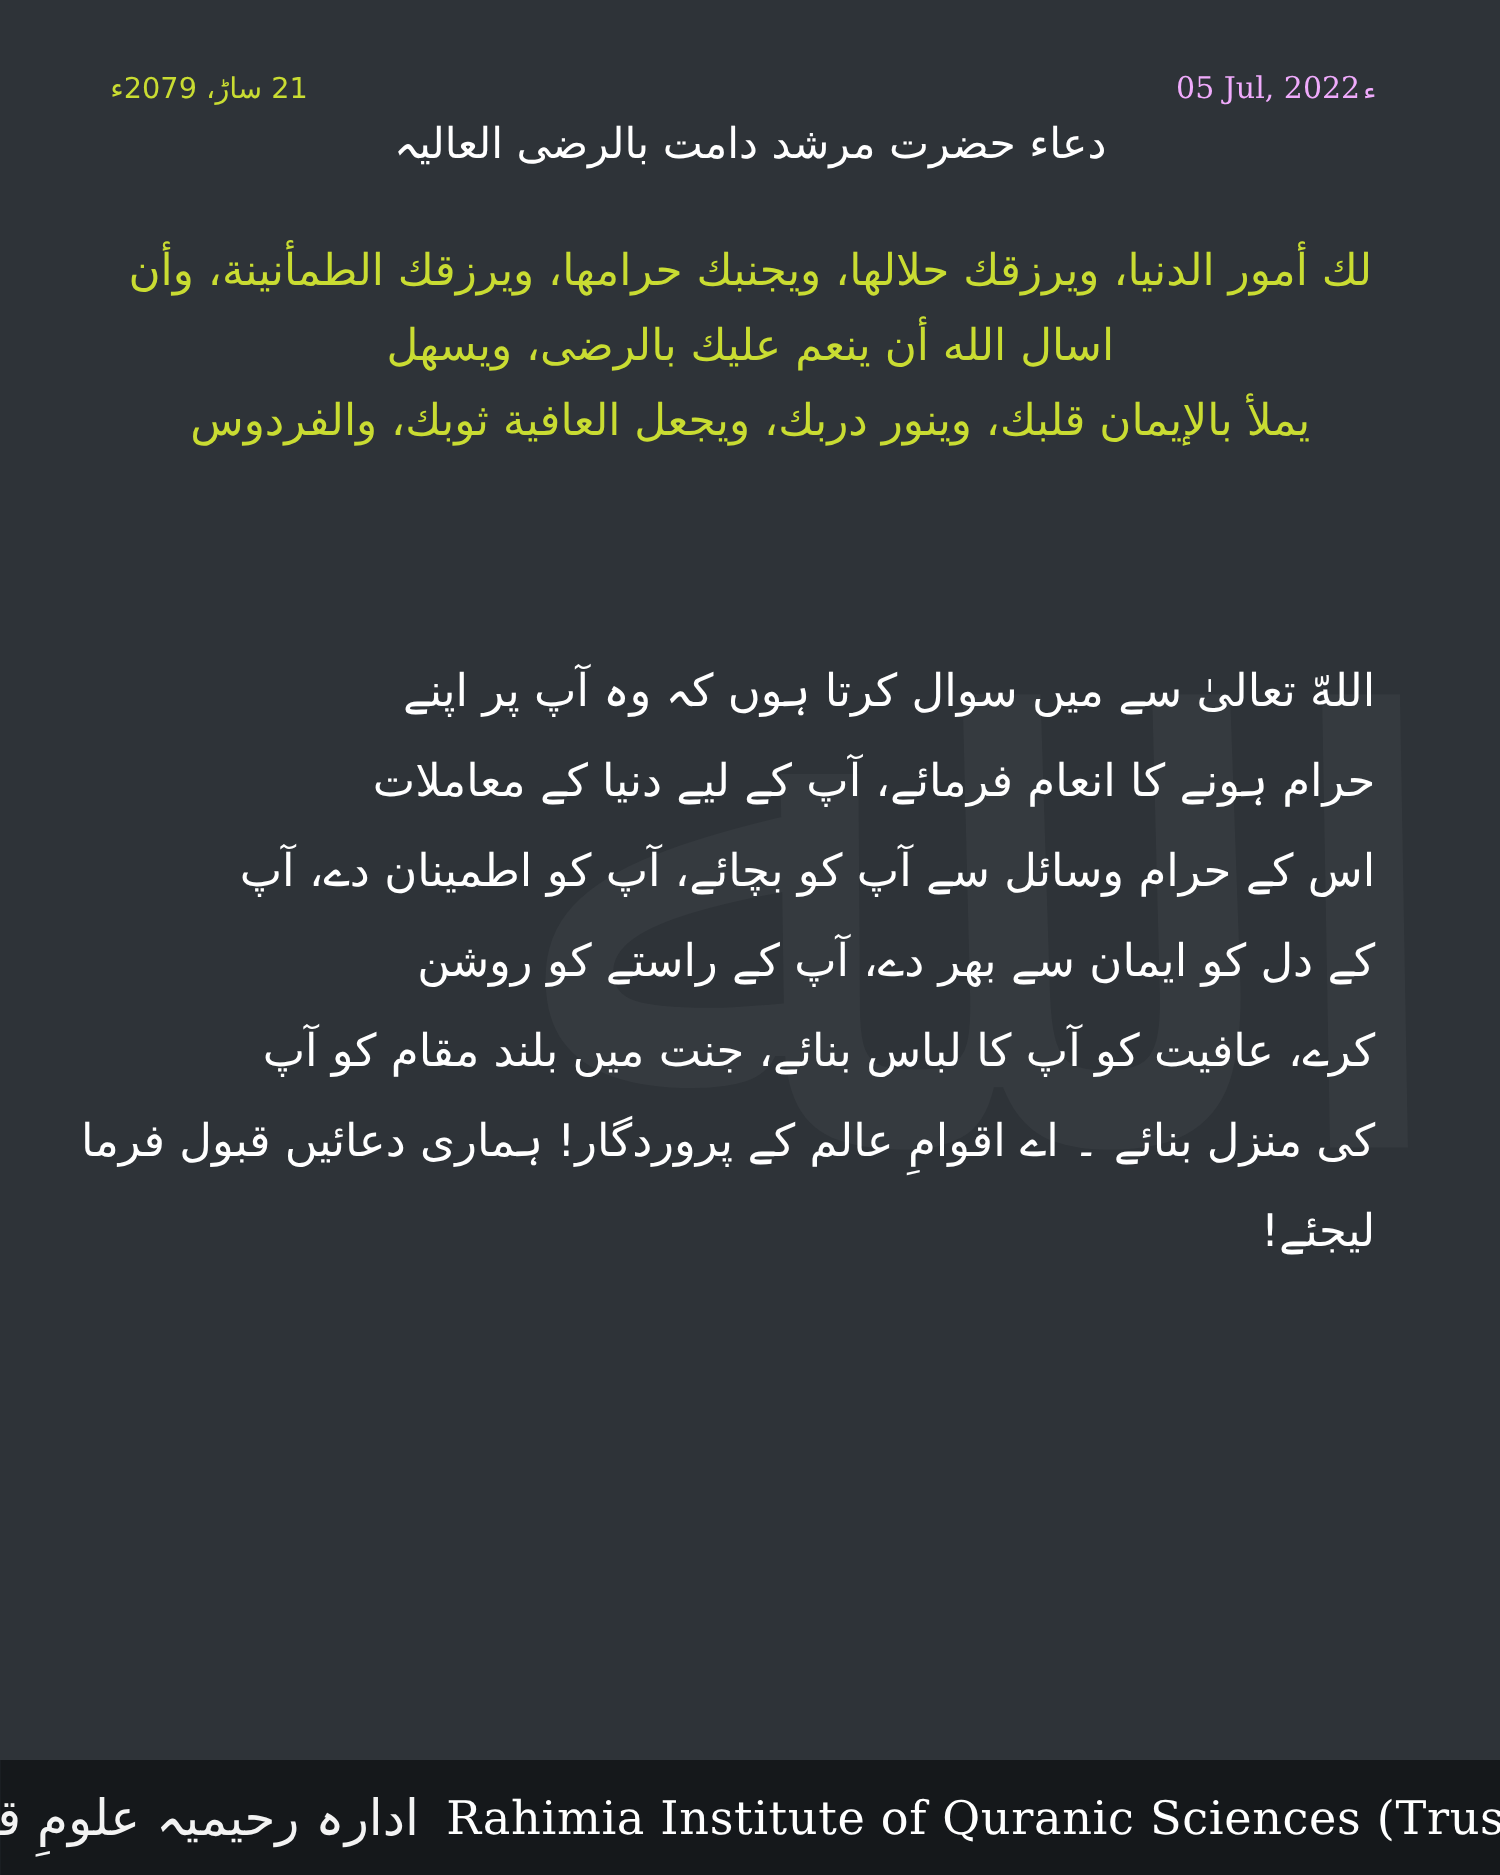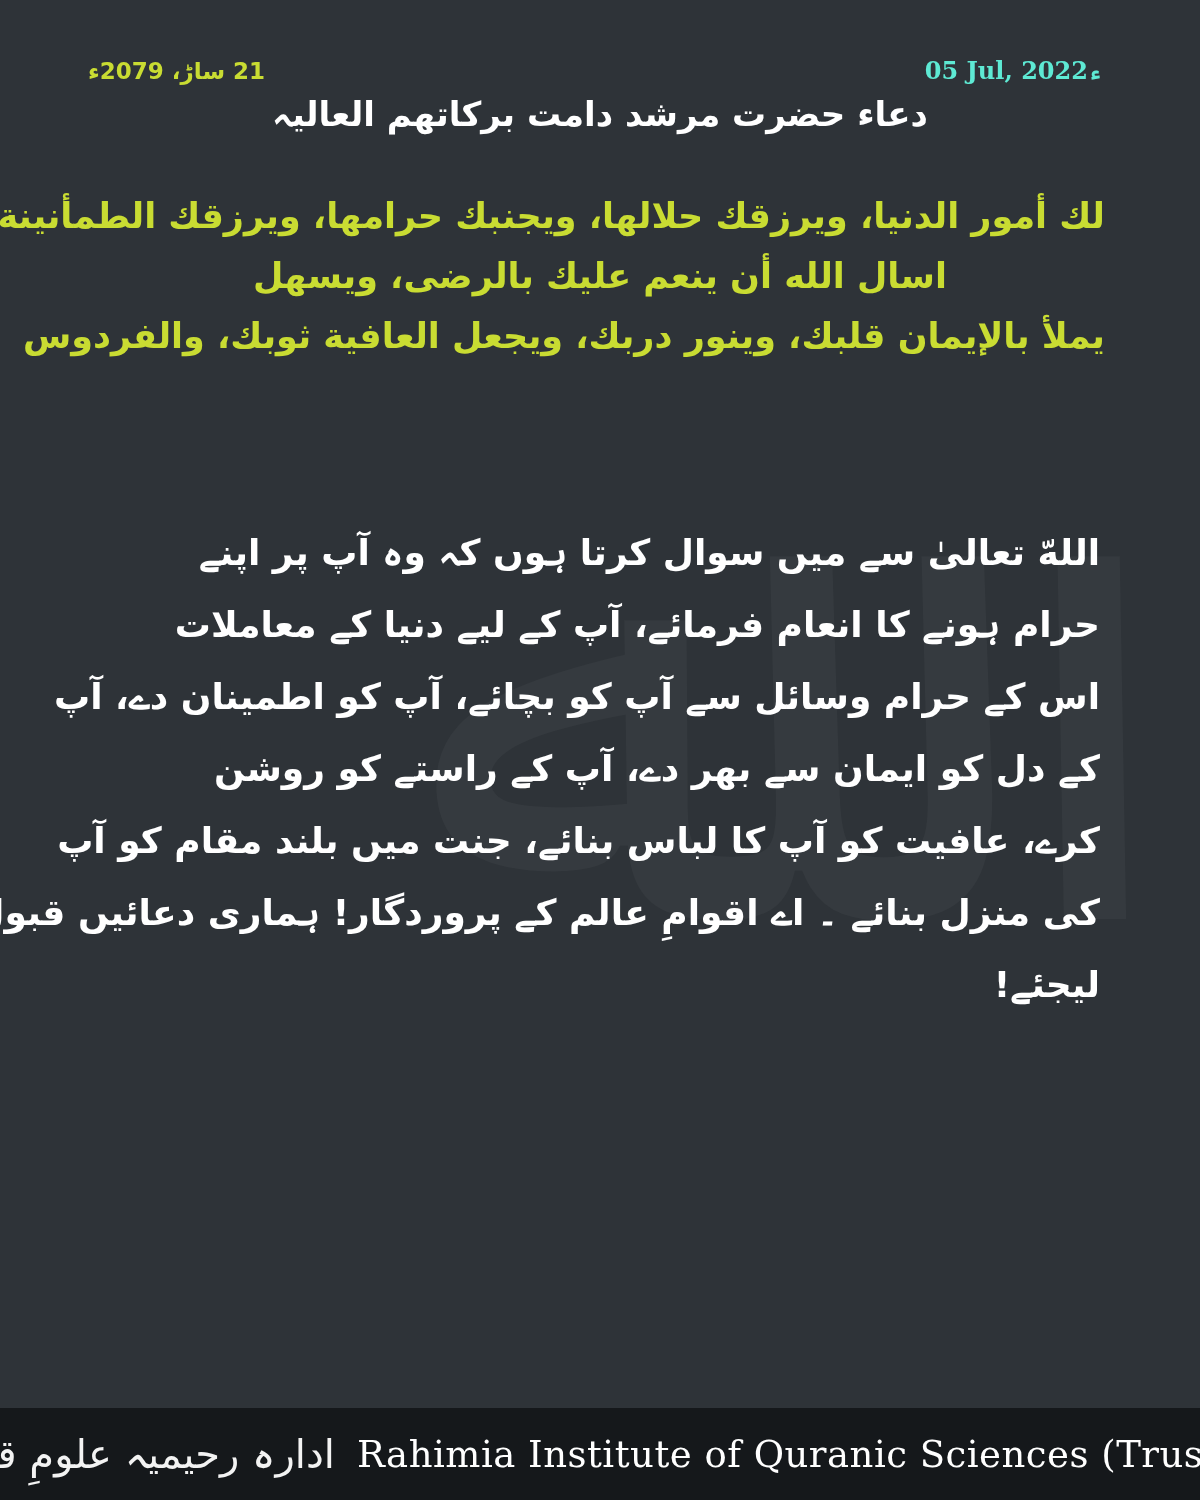--- a/index.html
+++ b/index.html
@@ -35,21 +35,20 @@
     letter-spacing: -20px;
   }
 
   .page {
     position: relative;
     z-index: 2;
     width: 1200px;
     height: 1244px;
     box-sizing: border-box;
     padding: 26px 40px 0 40px;
-    font-weight: bold;
   }
 
   
   .meta-row {
     position: relative;
     height: 58px;
   }
   .meta-hijri {
     position: absolute;
     left: 0;
@@ -66,21 +65,21 @@
     left: 48px;
     top: 32px;
     color: #c9dc32;
     font-size: 23px;
     direction: rtl;
   }
   .meta-greg {
     position: absolute;
     right: 58px;
     top: 30px;
-    color: #5eead4;
+    color: #f0abfc;
     font-size: 24px;
     direction: ltr;
     font-family: "DejaVu Serif", serif;
   }
 
   
   .doc-title {
     text-align: center;
     color: #ffffff;
     font-size: 34px;
@@ -157,21 +156,21 @@
   <span>ﷲ</span>
 </div>
 
 <div class="page">
 
   <div class="meta-row">
     <div class="meta-nepali">21 ساڑ، 2079ء</div>
     <div class="meta-greg">05 Jul, 2022ء</div>
   </div>
 
-  <div class="doc-title">دعاء حضرت مرشد دامت بركاتهم العالیہ</div>
+  <div class="doc-title">دعاء حضرت مرشد دامت بالرضى العالیہ</div>
 
   <div class="arabic-block">
     <span class="ln">لك أمور الدنيا، ويرزقك حلالها، ويجنبك حرامها، ويرزقك الطمأنينة، وأن</span>
     <span class="ln">اسال الله أن ينعم عليك بالرضى، ويسهل</span>
     <span class="ln">يملأ بالإيمان قلبك، وينور دربك، ويجعل العافية ثوبك، والفردوس</span>
   </div>
 
   <div class="urdu-block">
     <span class="ln">اللهّ تعالیٰ سے میں سوال کرتا ہوں کہ وہ آپ پر اپنے</span>
     <span class="ln">حرام ہونے کا انعام فرمائے، آپ کے لیے دنیا کے معاملات</span>

